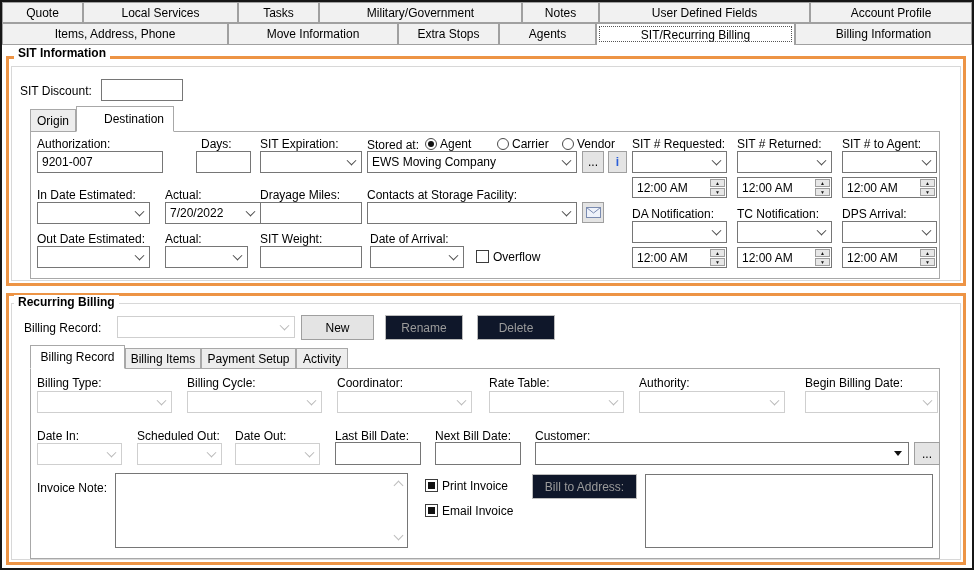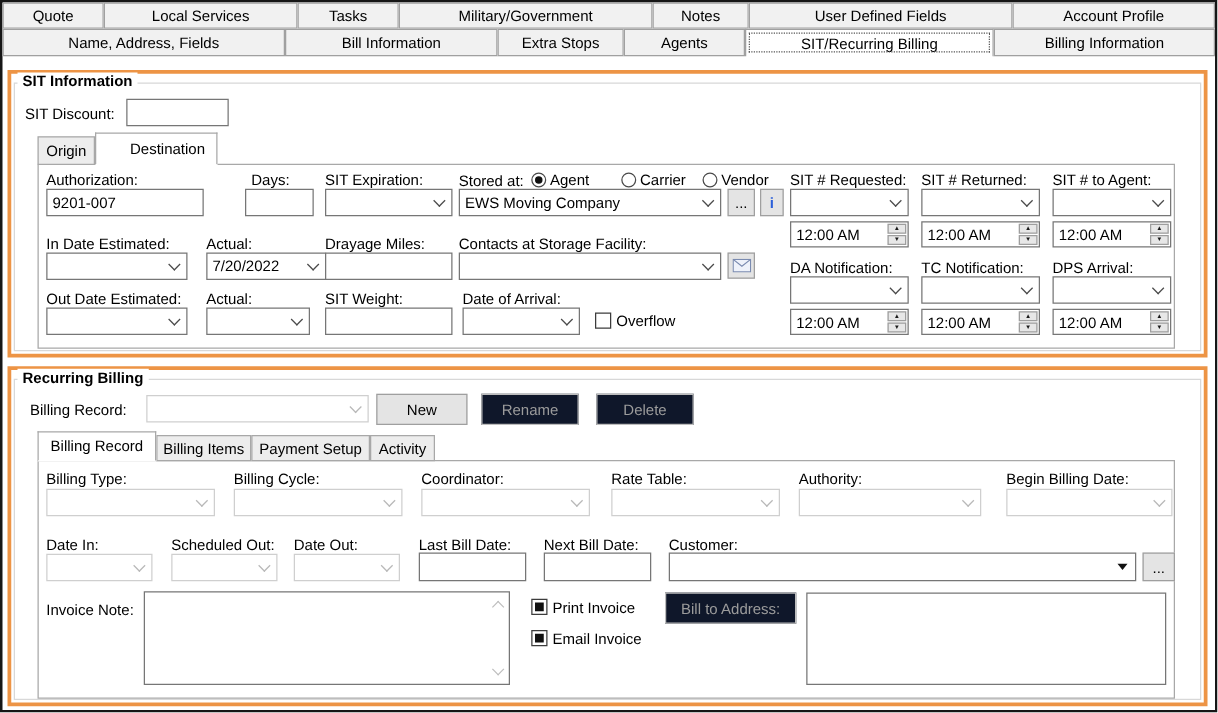--- a/index.html
+++ b/index.html
@@ -46,32 +46,32 @@
   <div class="tabrow" style="top:0;height:21px;width:970px;">
     <div class="mtab" style="width:81px;">Quote</div>
     <div class="mtab" style="width:155px;">Local Services</div>
     <div class="mtab" style="width:81px;">Tasks</div>
     <div class="mtab" style="width:203px;">Military/Government</div>
     <div class="mtab" style="width:77px;">Notes</div>
     <div class="mtab" style="width:211px;">User Defined Fields</div>
     <div class="mtab" style="width:162px;">Account Profile</div>
   </div>
   <div class="tabrow" style="top:21px;height:22px;width:970px;">
-    <div class="mtab" style="width:226px;">Name, Address, Fields</div>
-    <div class="mtab" style="width:170px;">Bill Information</div>
+    <div class="mtab" style="width:226px;">Items, Address, Phone</div>
+    <div class="mtab" style="width:170px;">Move Information</div>
     <div class="mtab" style="width:101px;">Extra Stops</div>
     <div class="mtab" style="width:97px;">Agents</div>
     <div class="mtab sel" style="width:199px;">SIT/Recurring Billing</div>
     <div class="mtab" style="width:177px;">Billing Information</div>
   </div>
 
   <div class="group" style="left:4px;top:54px;width:960px;height:230px;">
     <div class="inset"></div>
   </div>
-  <div class="gtitle" style="left:12px;top:56px;text-align:center;">SIT Information</div>
+  <div class="gtitle" style="left:12px;top:44px;text-align:center;">SIT Information</div>
 
   <div class="lbl" style="left:18px;top:82px;">SIT Discount:</div>
   <div class="tinput" style="left:99px;top:77px;width:82px;height:22px;"></div>
 
   <div class="subtab" style="left:28px;top:107px;width:46px;height:23px;">Origin</div>
   <div class="subtab sel" style="left:74px;top:104px;width:98px;height:26px;padding-left:18px;">Destination</div>
   <div class="panel" style="left:28px;top:129px;width:910px;height:148px;"></div>
 
   <div class="lbl" style="left:35px;top:135px;">Authorization:</div>
   <div class="tinput" style="left:35px;top:149px;width:126px;height:22px;">9201-007</div>

